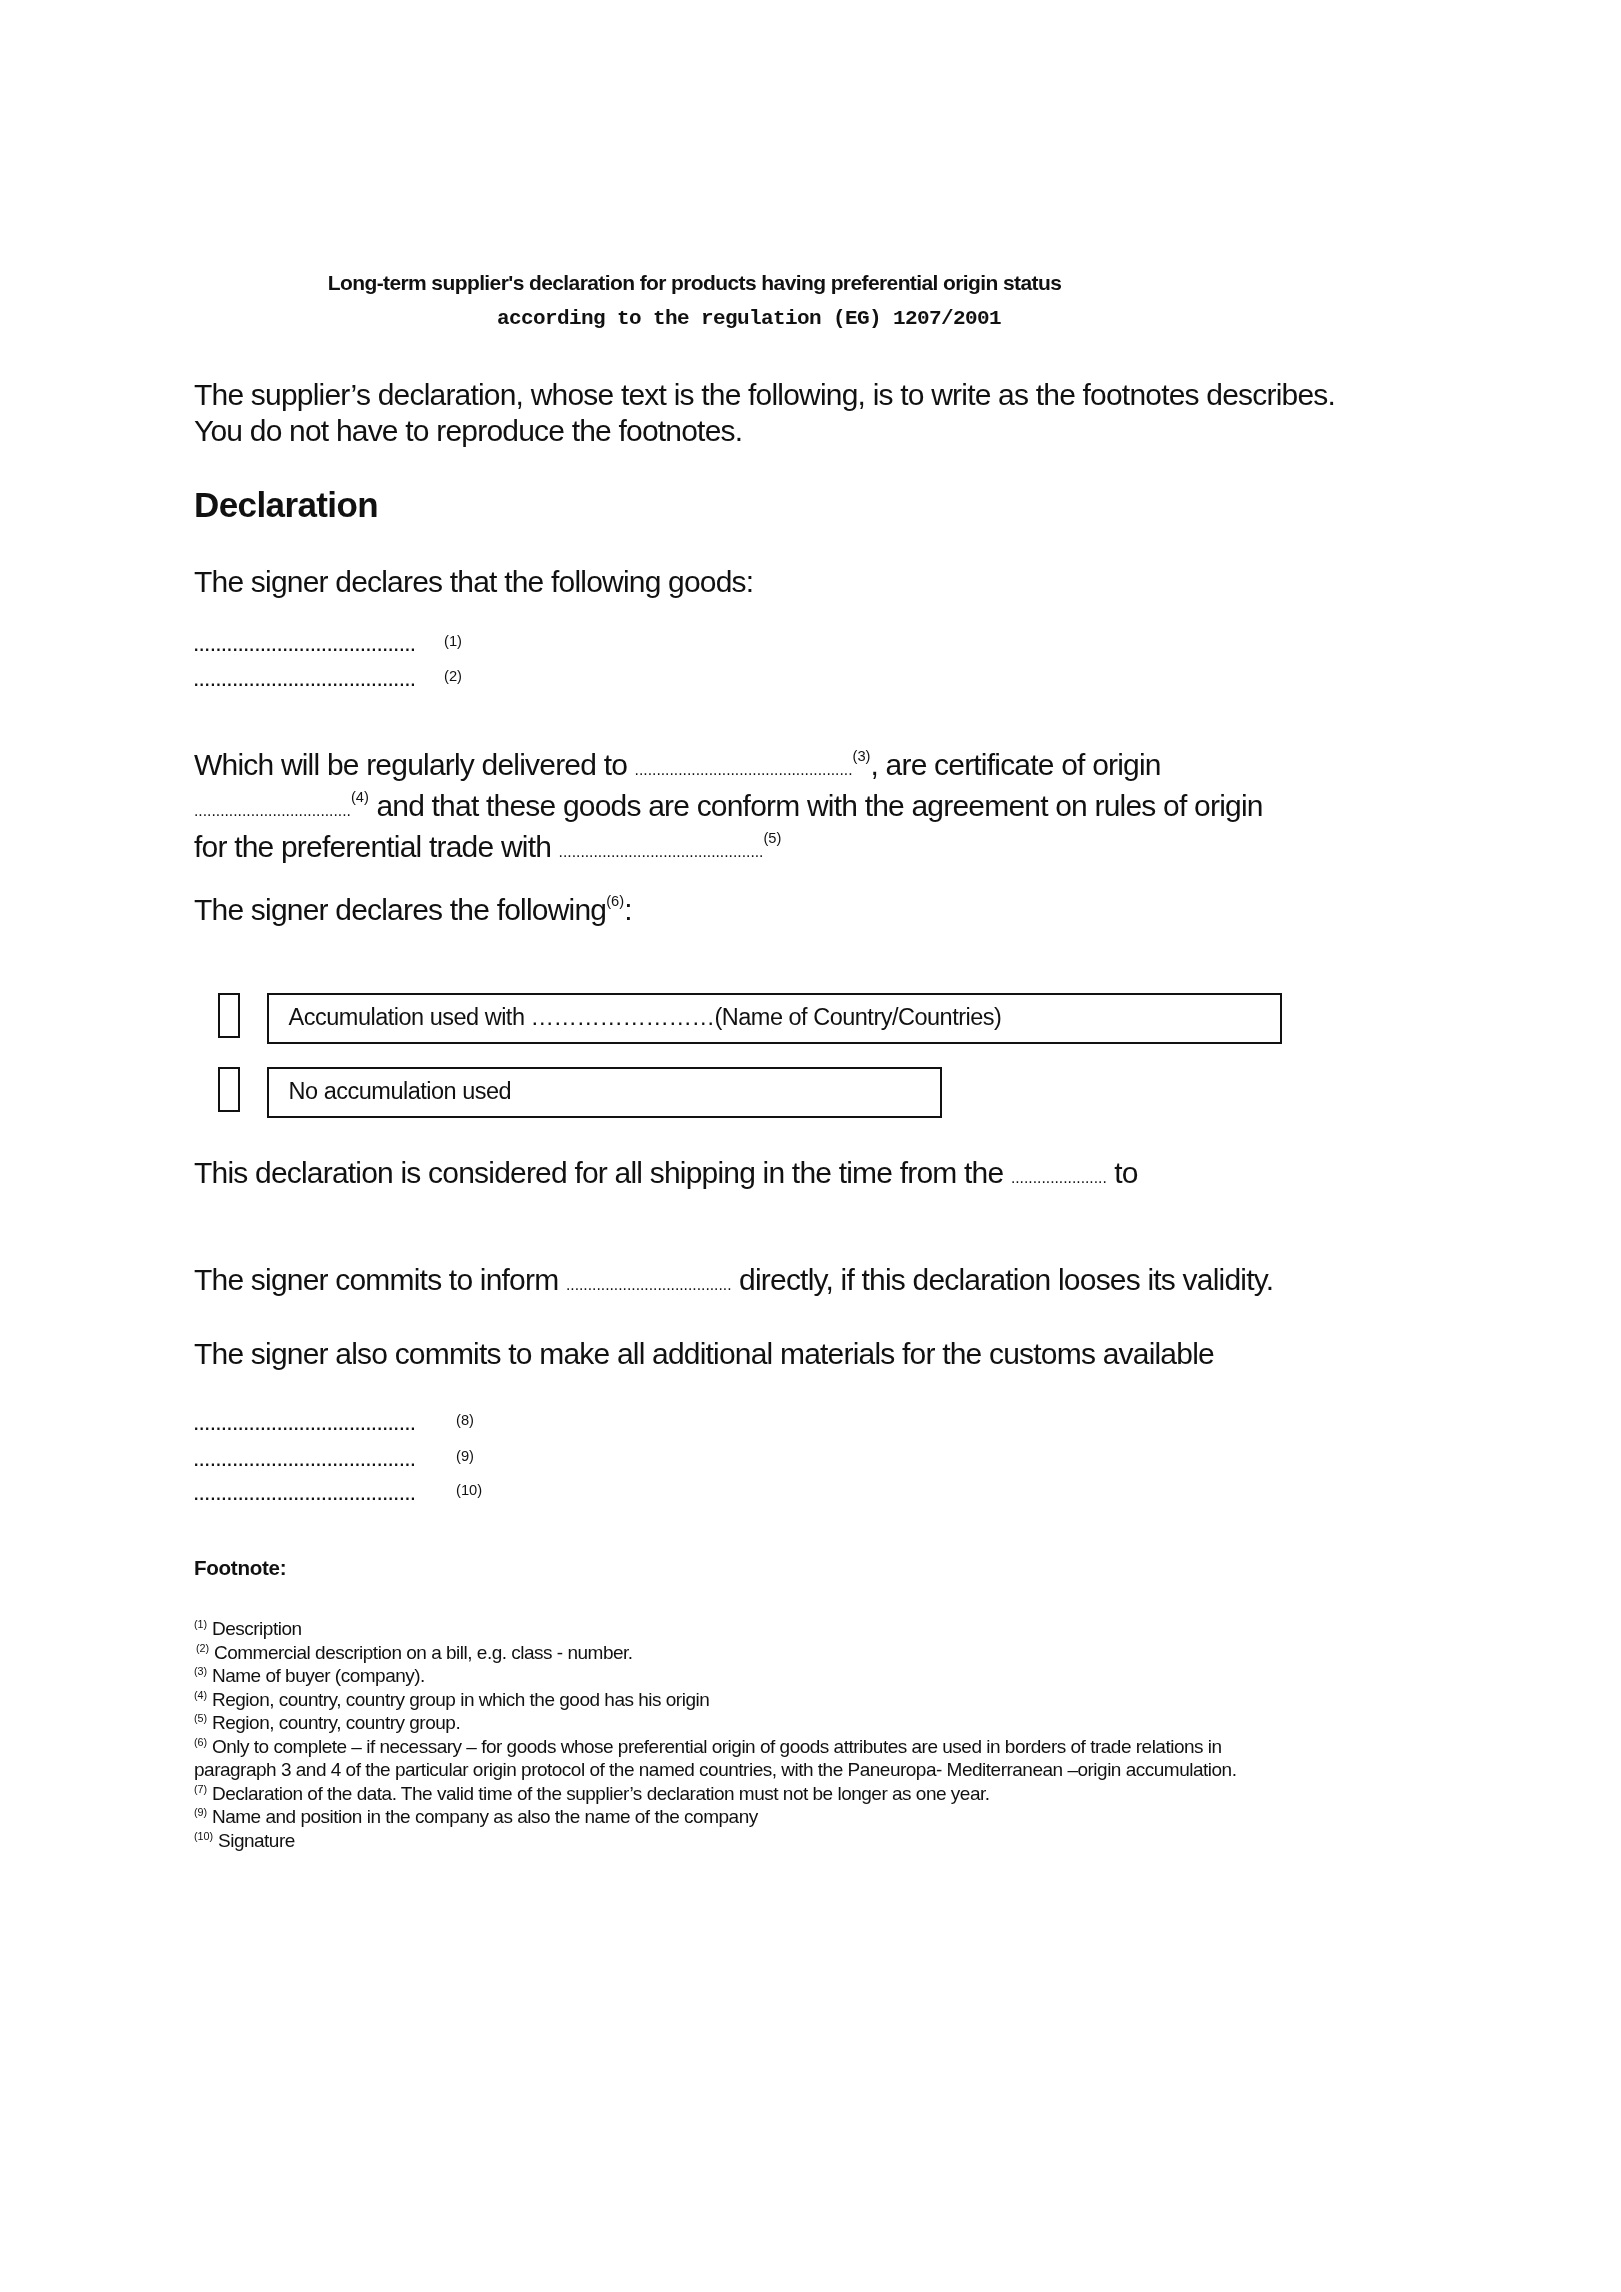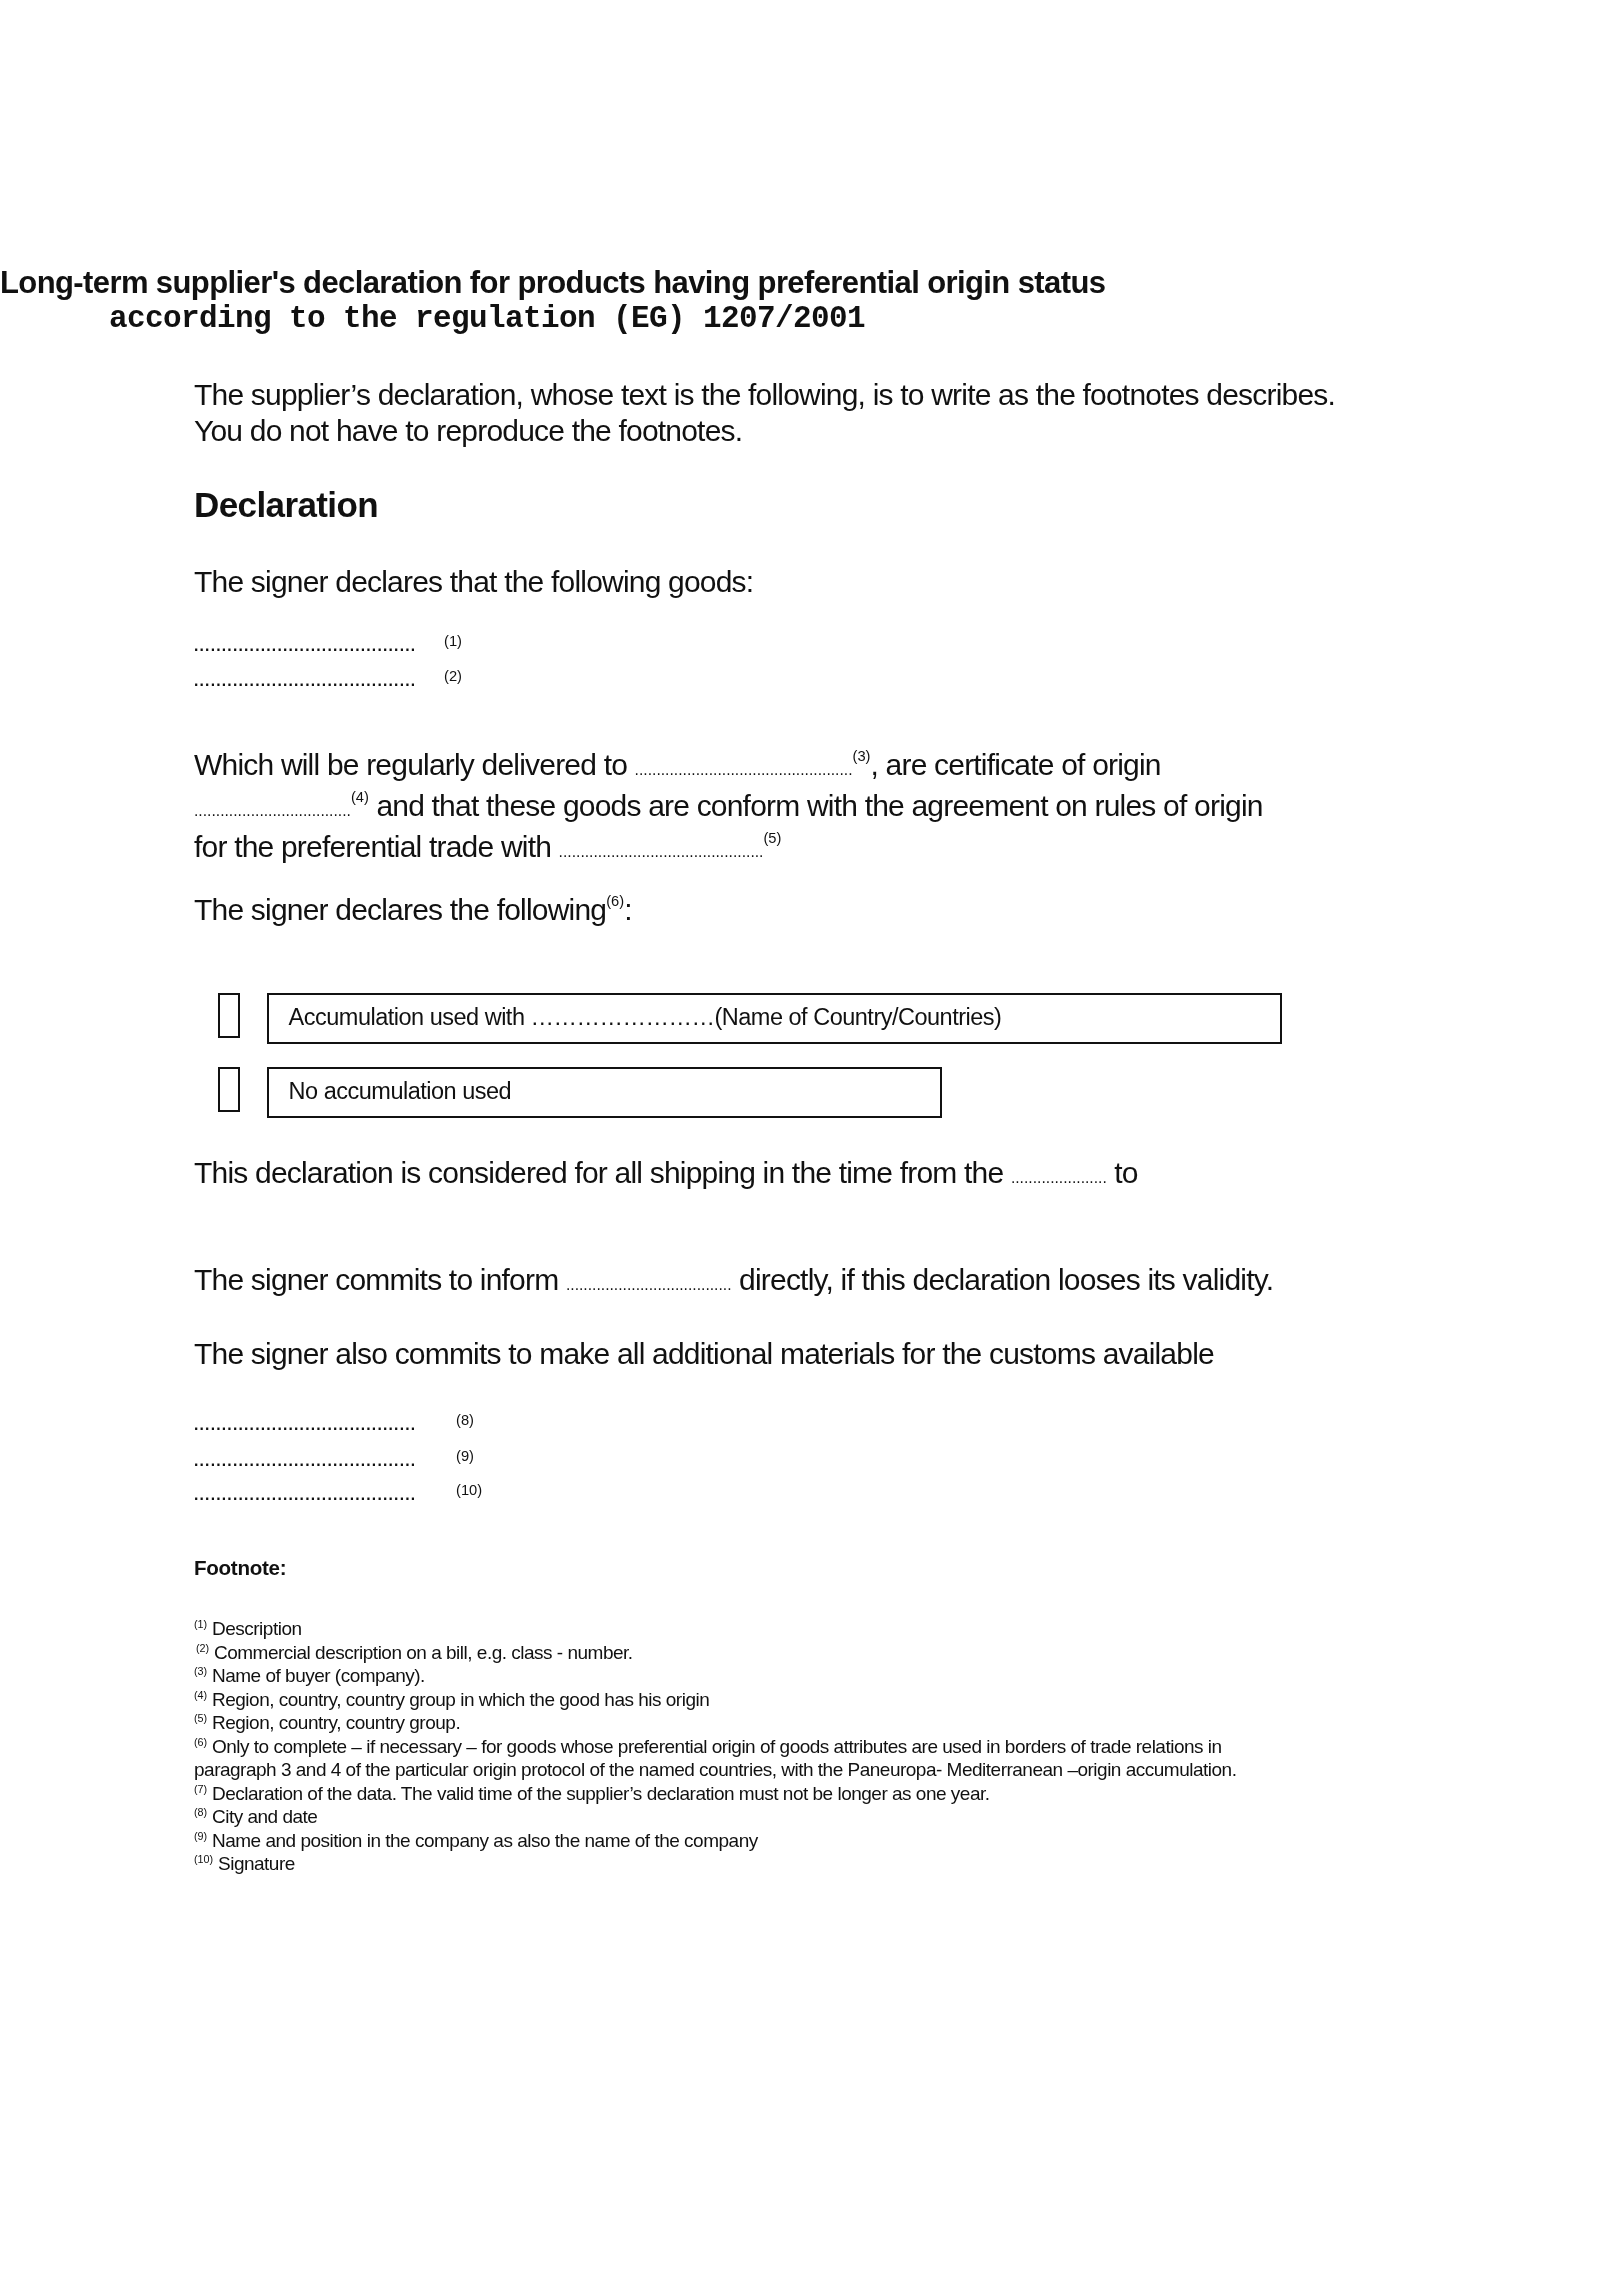--- a/index.html
+++ b/index.html
@@ -3,22 +3,22 @@
   <meta charset="utf-8">
   <style>
     html, body { margin: 0; padding: 0; background: #ffffff; }
     body {
       width: 1621px; height: 2293px; position: relative; overflow: hidden;
       font-family: "Liberation Sans", sans-serif; color: #111;
     }
     .page { position: absolute; left: 0; top: 0; width: 1621px; height: 2293px; }
     .abs { position: absolute; white-space: nowrap; }
     .title {
-      left: 0; width: 1389px; top: 265px; text-align: left;
-      font-weight: bold; font-size: 31px; line-height: 36px; letter-spacing: -0.6px;
+      left: 0; width: 1389px; top: 265px; text-align: center;
+      font-weight: bold; font-size: 21px; line-height: 36px; letter-spacing: -0.6px;
     }
     .title .l2 { display: block; padding-left: 109px; font-family: Liberation Mono, monospace; }
     .body-text { font-size: 30px; line-height: 36px; letter-spacing: -0.8px; }
     .h2 { font-weight: bold; font-size: 35px; letter-spacing: -0.6px; }
     sup { font-size: 14.7px; vertical-align: 13.7px; line-height: 0; letter-spacing: 0; }
     .dots-line { font-size: 15.7px; letter-spacing: 1.2px; font-weight: bold; }
     .blank { letter-spacing: 0; }
     .ref { font-size: 14.7px; position: absolute; }
     .checkbox {
       position: absolute; width: 21.6px; height: 45px; border: 2.9px solid #111; box-sizing: border-box;
@@ -116,19 +116,18 @@
 
   <div class="abs footnotes" style="left:194px; top:1617px;">
     <div class="fn"><sup>(1)</sup><span> Description</span></div>
     <div class="fn" style="padding-left:2px;"><sup>(2)</sup><span> Commercial description on a bill, e.g. class - number.</span></div>
     <div class="fn"><sup>(3)</sup><span> Name of buyer (company).</span></div>
     <div class="fn"><sup>(4)</sup><span> Region, country, country group in which the good has his origin</span></div>
     <div class="fn"><sup>(5)</sup><span> Region, country, country group.</span></div>
     <div class="fn"><sup>(6)</sup><span> Only to complete – if necessary – for goods whose preferential origin of goods attributes are used in  borders of  trade relations in</span></div>
     <div class="fn"><span>paragraph 3 and 4 of the particular origin protocol of the named countries,  with the Paneuropa- Mediterranean –origin accumulation.</span></div>
     <div class="fn"><sup>(7)</sup><span> Declaration of the data. The valid time of the supplier’s declaration must not be longer as one year.</span></div>
-    <div class="fn"><sup>(8)</sup><span> City and date</span></div>
     <div class="fn"><sup>(9)</sup><span> Name and position in the company as also the name of the company</span></div>
     <div class="fn"><sup>(10)</sup><span> Signature</span></div>
   </div>
 
 </div>
 
 
 </body></html>

